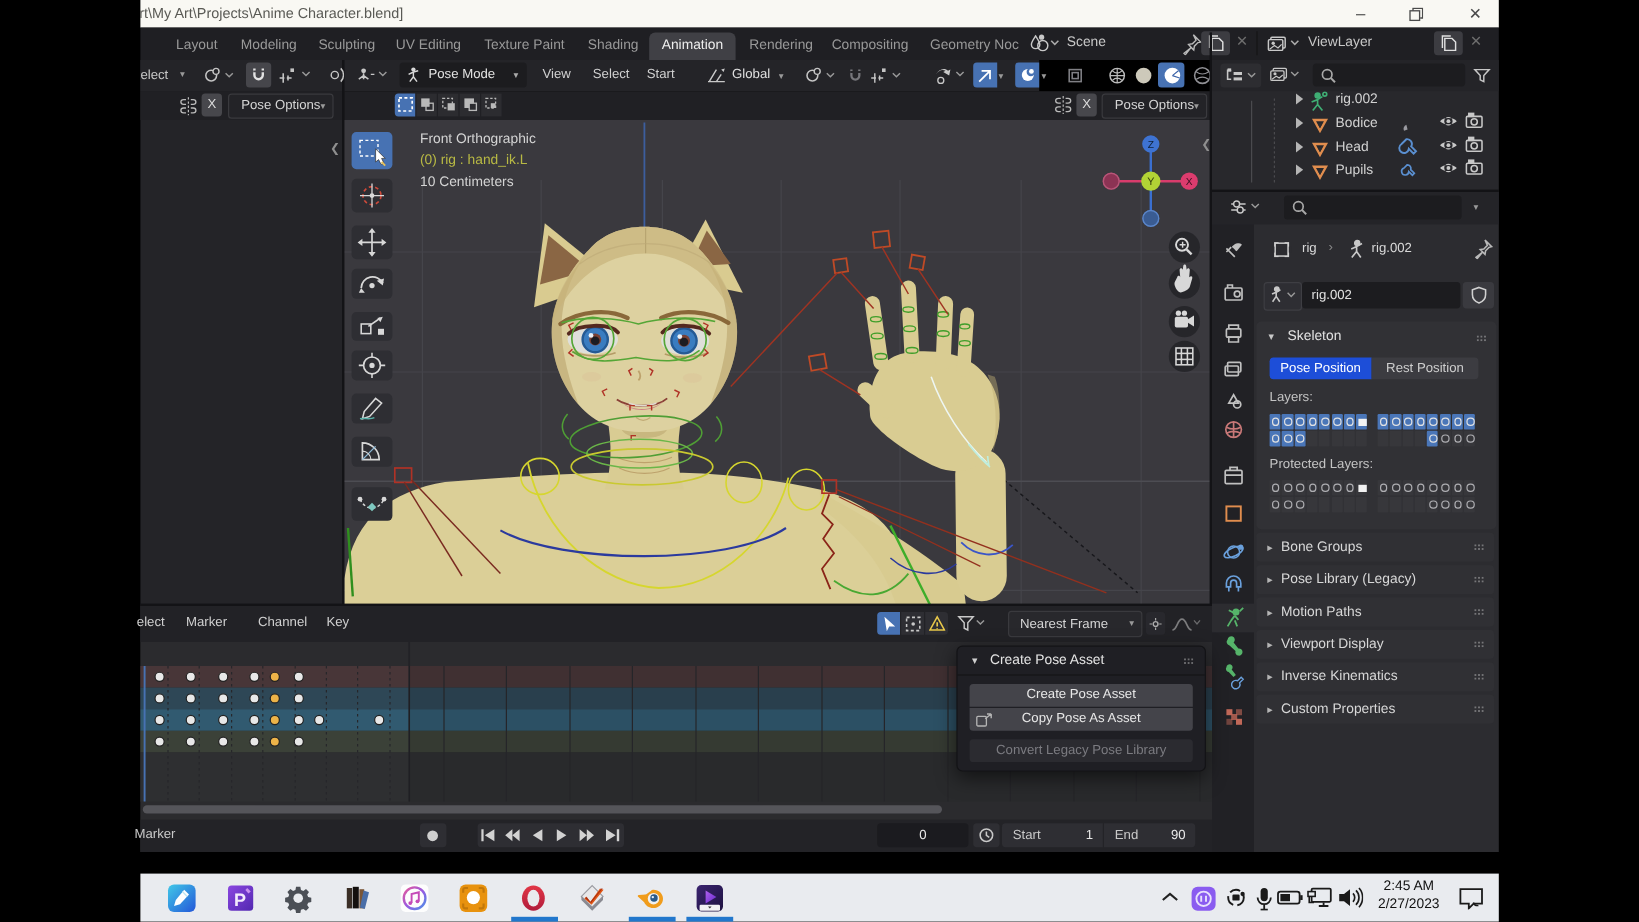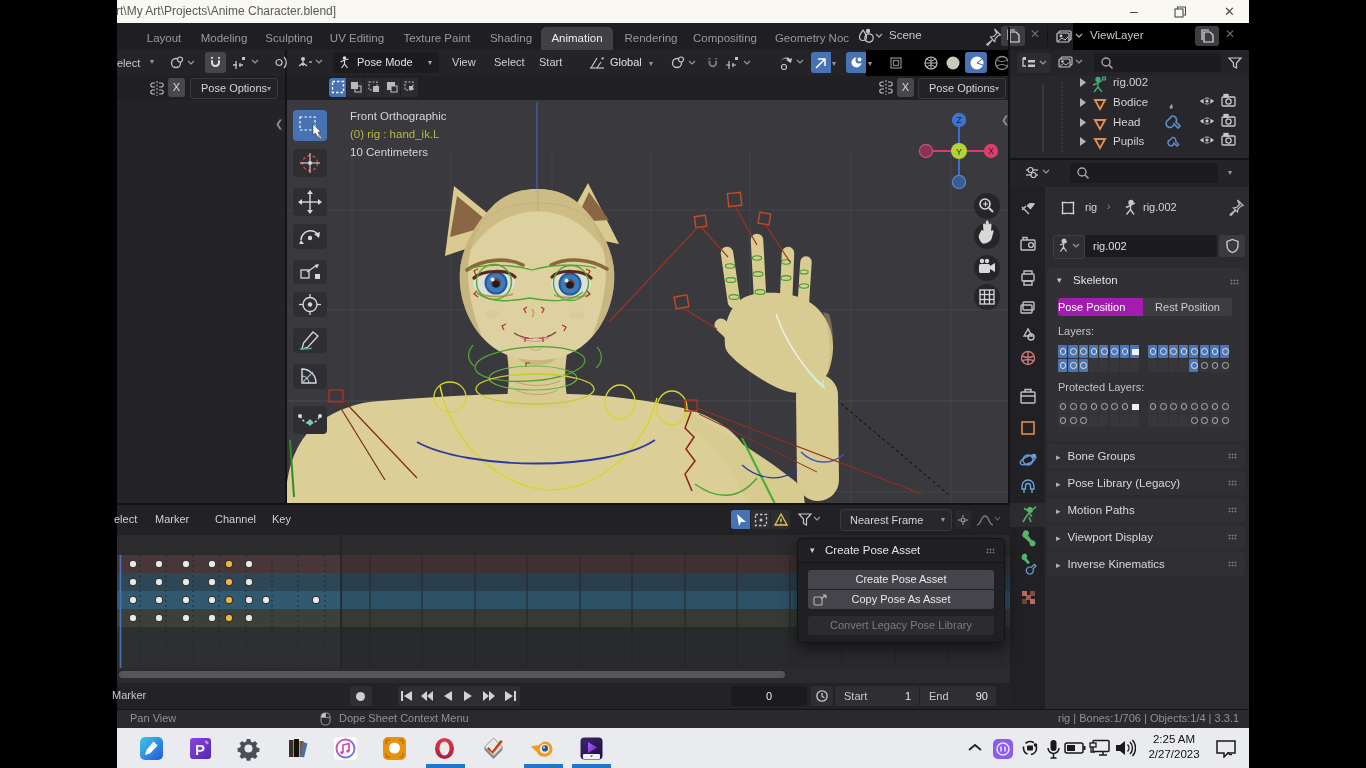--- a/index.html
+++ b/index.html
@@ -1,20 +1,20 @@
 <!DOCTYPE html>
 <html><head><meta charset="utf-8">
 <style>
 html,body{margin:0;padding:0;width:1366px;height:768px;background:#000;overflow:hidden;
 font-family:"Liberation Sans",sans-serif;-webkit-font-smoothing:antialiased}
 .a{position:absolute}
 .t{color:#c8c8c8;font-size:11px;white-space:nowrap}
 #win{position:absolute;left:117px;top:0;width:1132px;height:768px}
 #title{position:absolute;left:0;top:0;width:1132px;height:23px;background:#f9f8f3;color:#5a5a55;font-size:12px;line-height:23px}
-#topbar{position:absolute;left:0;top:23px;width:956px;height:27px;background:#1f1f23}
+#topbar{position:absolute;left:0;top:23px;width:1132px;height:27px;background:#1f1f23}
 .tab{position:absolute;top:4px;height:23px;line-height:23px;color:#999;font-size:11.5px;text-align:center}
 .tabact{background:#404045;border-radius:5px 5px 0 0;color:#eee}
 #vphead{position:absolute;left:170px;top:50px;width:579px;height:26px;background:#242428}
 #vptool{position:absolute;left:170px;top:76px;width:723px;height:24px;background:#202024}
 #lstrip{position:absolute;left:0;top:50px;width:168px;height:455px;background:#242428;border-right:2px solid #131316}
 #lshead{position:absolute;left:0;top:0;width:168px;height:26px;background:#242428}
 #lstool{position:absolute;left:0;top:26px;width:168px;height:24px;background:#202024}
 #vp{position:absolute;left:170px;top:100px;width:723px;height:405px;background:#3a393e}
 #rcol{position:absolute;left:893px;top:27px;width:239px;height:683px}
 #outl{position:absolute;left:0;top:23px;width:239px;height:110px;background:#28282c}
@@ -705,21 +705,21 @@
           </svg>
 <span class="a field" style="left:40px;top:48px;width:132px;height:22px;background:#1c1c1f;line-height:22px"><span style="margin-left:8px;color:#e0e0e0">rig.002</span></span>
 <span class="a btn" style="left:174px;top:48px;width:26px;height:22px;background:#3a3a3f"></span>
 <svg class="a" style="left:180px;top:51px" width="15" height="16" viewBox="0 0 15 16">
             <path d="M7.5 1.5l5.5 2v4c0 3.5-2.5 6-5.5 7-3-1-5.5-3.5-5.5-7v-4z" fill="none" stroke="#d0d0d0" stroke-width="1.3"></path>
           </svg>
 <div class="a" style="left:2px;top:81px;width:200px;height:173px;background:#313135;border-radius:4px"></div>
 <span class="a" style="left:12px;top:88px;color:#c8c8c8;font-size:9px">▾</span>
 <span class="a" style="left:28px;top:87px;color:#e2e2e2;font-size:11.5px">Skeleton</span>
 <span class="pdots" style="top:92px;right:10px"></span>
-<span class="a" style="left:13px;top:111px;width:85px;height:18px;background:#a21caf;border-radius:3px 0 0 3px;color:#fff;font-size:11px;line-height:18px">Pose Position</span>
+<span class="a" style="left:13px;top:111px;width:85px;height:18px;background:#1d4ed8;border-radius:3px 0 0 3px;color:#fff;font-size:11px;text-align:center;line-height:18px">Pose Position</span>
 <span class="a" style="left:98px;top:111px;width:89px;height:18px;background:#3c3c41;border-radius:0 3px 3px 0;color:#cecece;font-size:11px;text-align:center;line-height:18px">Rest Position</span>
 <span class="a" style="left:13px;top:138px;color:#c4c4c4;font-size:11px">Layers:</span>
 <div class="a" id="lay1" style="left:13px;top:158px">
             <span style="position:absolute;left:0.0px;top:0px;width:9.3px;height:13px;background:#4a76b8;border-radius:1px">
               <i style="position:absolute;left:1.9px;top:3.2px;width:4.6px;height:4.6px;border:1.4px solid #e2e2e2;border-radius:50%;display:block"></i>
             </span>
             <span style="position:absolute;left:10.3px;top:0px;width:9.3px;height:13px;background:#4a76b8;border-radius:1px">
               <i style="position:absolute;left:1.9px;top:3.2px;width:4.6px;height:4.6px;border:1.4px solid #e2e2e2;border-radius:50%;display:block"></i>
             </span>
             <span style="position:absolute;left:20.6px;top:0px;width:9.3px;height:13px;background:#4a76b8;border-radius:1px">
@@ -874,20 +874,21 @@
             </span>
             <span style="position:absolute;left:162.1px;top:14px;width:9.3px;height:13px;background:#37373b;border-radius:1px">
               <i style="position:absolute;left:1.9px;top:3.2px;width:4.6px;height:4.6px;border:1.4px solid #aeaeb2;border-radius:50%;display:block"></i>
             </span>
           </div>
 <div class="panel" style="top:257px"><span class="parrow">▸</span>Bone Groups<span class="pdots"></span></div>
 <div class="panel" style="top:284px"><span class="parrow">▸</span>Pose Library (Legacy)<span class="pdots"></span></div>
 <div class="panel" style="top:311px"><span class="parrow">▸</span>Motion Paths<span class="pdots"></span></div>
 <div class="panel" style="top:338px"><span class="parrow">▸</span>Viewport Display<span class="pdots"></span></div>
 <div class="panel" style="top:365px"><span class="parrow">▸</span>Inverse Kinematics<span class="pdots"></span></div>
+<div class="panel" style="top:392px"><span class="parrow">▸</span>Custom Properties<span class="pdots"></span></div>
 </div>
 </div>
 </div>
 <div id="ds">
 <div class="a" style="left:0;top:50px;width:893px;height:18px;background:#483638"></div>
 <div class="a" style="left:0;top:68px;width:893px;height:18px;background:#2e4756"></div>
 <div class="a" style="left:0;top:86px;width:893px;height:18px;background:#315a70"></div>
 <div class="a" style="left:0;top:104px;width:893px;height:18px;background:#3b4138"></div>
 <div class="a" style="left:0;top:122px;width:893px;height:41px;background:#2e2f31"></div>
 <svg class="a" style="left:0;top:30px" width="893" height="145" viewBox="0 30 893 145">
@@ -1018,30 +1019,20 @@
 <span class="pdots" style="top:9px;right:9px"></span>
 <span class="a" style="left:0;top:23px;width:206px;height:1px;background:#141417"></span>
 <span class="a" style="left:10px;top:31px;width:186px;height:19px;background:#44444a;border-radius:3px 3px 0 0;color:#e8e8e8;font-size:11px;text-align:center;line-height:19px">Create Pose Asset</span>
 <span class="a" style="left:10px;top:51px;width:186px;height:19px;background:#44444a;border-radius:0 0 3px 3px;color:#e8e8e8;font-size:11px;text-align:center;line-height:19px">Copy Pose As Asset</span>
 <svg class="a" style="left:15px;top:54px" width="15" height="14" viewBox="0 0 15 14">
         <rect x="1" y="4" width="8" height="8" rx="1" fill="none" stroke="#b5b5b5" stroke-width="1.1"></rect>
         <path d="M8 6l5-4m0 0h-3.5m3.5 0v3.5" fill="none" stroke="#b5b5b5" stroke-width="1.2"></path>
       </svg>
 <span class="a" style="left:10px;top:77px;width:186px;height:19px;background:#2b2b30;border-radius:3px;color:#7b7b80;font-size:11px;text-align:center;line-height:19px">Convert Legacy Pose Library</span>
 </div>
-<div id="status">
-<span class="a" style="left:13px">Pan View</span>
-<svg class="a" style="left:203px;top:2px" width="11" height="14" viewBox="0 0 11 14">
-        <rect x="1" y="1" width="9" height="12" rx="4" fill="none" stroke="#919191" stroke-width="1.1"></rect>
-        <path d="M1.2 5.5 h8.6 M5.5 1v4.5" stroke="#919191" stroke-width="1"></path>
-        <path d="M1.2 5 a4.3 4.3 0 0 1 4.3-4 v4z" fill="#c8c8c8"></path>
-      </svg>
-<span class="a" style="left:222px">Dope Sheet Context Menu</span>
-<span class="a" style="right:10px">rig | Bones:1/706 | Objects:1/4 | 3.3.1</span>
-</div>
 <div id="taskbar">
 <svg class="a" style="left:22px;top:8px" width="25" height="25" viewBox="0 0 25 25">
         <defs>
           <linearGradient id="pg" x1="0" y1="0" x2="1" y2="1">
             <stop offset="0" stop-color="#41c8e8"></stop>
             <stop offset="1" stop-color="#2457d8"></stop>
           </linearGradient>
         </defs>
         <rect x="1" y="1" width="23" height="23" rx="5" fill="url(#pg)"></rect>
         <path d="M14.5 5.5l4 4-7.5 8-5 1.5 1.5-5z" fill="#fff"></path>
@@ -1156,20 +1147,20 @@
 <svg class="a" style="left:972px;top:11px" width="22" height="18" viewBox="0 0 22 18">
         <rect x="4" y="1.5" width="16" height="11" rx="1" fill="none" stroke="#1a1a1a" stroke-width="1.5"></rect>
         <path d="M10 16h8m-4-3v3" stroke="#1a1a1a" stroke-width="1.5"></path>
         <rect x="1" y="4" width="6" height="4" fill="#e9ebef" stroke="#1a1a1a" stroke-width="1.3"></rect>
         <path d="M2 8v5h4" fill="none" stroke="#1a1a1a" stroke-width="1.3"></path>
       </svg>
 <svg class="a" style="left:997px;top:11px" width="22" height="18" viewBox="0 0 22 18">
         <path d="M2 6v6h4l5 4V2L6 6z" fill="#1a1a1a"></path>
         <path d="M13.5 5.5a5 5 0 0 1 0 7M16 3a8.5 8.5 0 0 1 0 12M18.5 1a12 12 0 0 1 0 16" fill="none" stroke="#1a1a1a" stroke-width="1.4"></path>
       </svg>
-<span class="a" style="left:1023px;top:5px;width:68px;text-align:center;color:#111;font-size:11.5px">2:25 AM</span>
+<span class="a" style="left:1023px;top:5px;width:68px;text-align:center;color:#111;font-size:11.5px">2:45 AM</span>
 <span class="a" style="left:1023px;top:20px;width:68px;text-align:center;color:#111;font-size:11.5px">2/27/2023</span>
 <svg class="a" style="left:1098px;top:11px" width="22" height="19" viewBox="0 0 22 19">
         <path d="M2 2h18v12h-7l-4 4v-4H2z" fill="none" stroke="#1a1a1a" stroke-width="1.5"></path>
         <path d="M13 13c0 2 2 3 4 2.5" fill="none" stroke="#1a1a1a" stroke-width="1.3"></path>
       </svg>
 </div>
 </div>
 
 </body></html>

